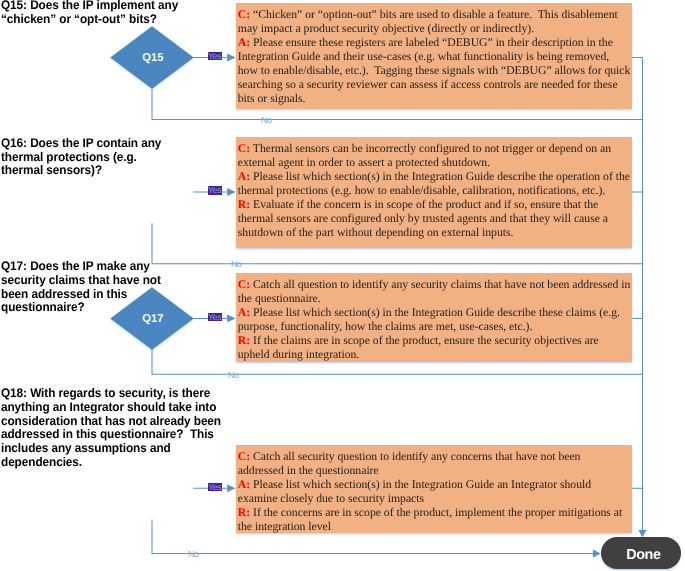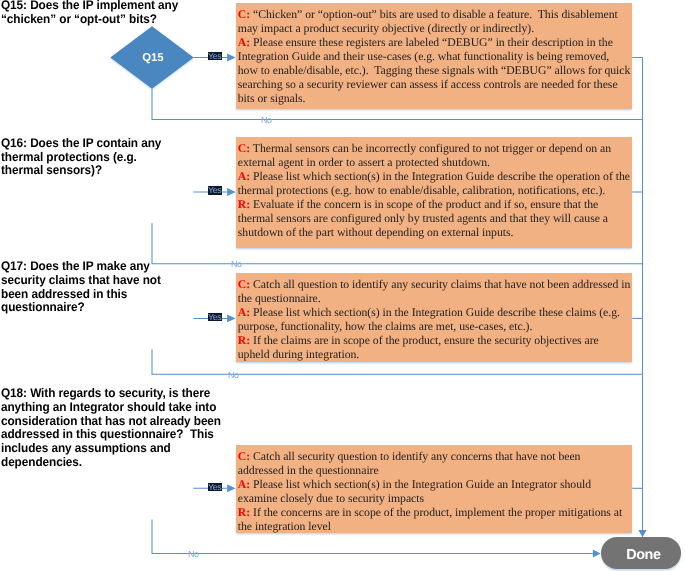--- a/index.html
+++ b/index.html
@@ -16,21 +16,21 @@
         font-family:"Liberation Serif",serif;
         font-size:11.75px;letter-spacing:-0.035px;color:#1c1c1c;box-sizing:border-box;
         padding:5.0px 4px 0 2.1px;white-space:pre;}
   .note > div{height:14.0px;line-height:14.0px;transform:translateZ(0);font-family:Liberation Serif, serif;}
   .note .tag{color:#FF0000;font-weight:bold;}
   .dia{position:absolute;filter:drop-shadow(0 1.4px 1.2px rgba(120,165,215,0.45));text-decoration:underline;}
   .dialbl{position:absolute;color:#ffffff;font-weight:bold;font-size:11.4px;transform:translateZ(0);
           letter-spacing:-0.1px;text-align:center;line-height:11px;}
   .elbl{position:absolute;font-size:8.9px;line-height:8.6px;letter-spacing:-0.3px;
         text-align:center;white-space:nowrap;transform:translateZ(0);}
-  .elbl.yes{background:#0f172a;}
+  .elbl.yes{background:#4c1d95;}
   .elbl.no{position:absolute;}
   .done > span{display:block;transform:translate(2px,1.5px);}
   .done{position:absolute;border-radius:16px;background:#4A86C0;color:#ffffff;
         box-shadow:0 1.6px 1.6px rgba(120,165,215,0.45);
         font-weight:bold;font-size:14.4px;letter-spacing:-0.35px;
         display:flex;align-items:center;justify-content:center;
         transform:translateZ(0);}
 </style>
 </head>
 <body>
@@ -64,23 +64,28 @@
       </svg>
 <div class="dialbl" style="left: 1.2px; top: 27.35px; width: 84px; color: rgb(255, 255, 255);">Q15</div></div>
 <div class="note" style="left: 235.7px; top: 2.8px; width: 396.5px; height: 105.8px; background: rgb(242, 177, 131); color: rgb(28, 28, 28);"><div><span class="tag" style="color: rgb(255, 0, 0);">C:</span><span> “Chicken” or “option-out” bits are used to disable a feature.  This disablement</span></div><div><span>may impact a product security objective (directly or indirectly).</span></div><div><span class="tag" style="color: rgb(255, 0, 0);">A:</span><span> Please ensure these registers are labeled “DEBUG” in their description in the</span></div><div><span>Integration Guide and their use-cases (e.g. what functionality is being removed,</span></div><div><span>how to enable/disable, etc.).  Tagging these signals with “DEBUG” allows for quick</span></div><div><span>searching so a security reviewer can assess if access controls are needed for these</span></div><div><span>bits or signals.</span></div></div>
 <div class="elbl yes" style="left: 207.7px; top: 51.9px; padding: 0px 0.9px 0px 0.2px; color: rgb(124, 168, 216);">Yes</div>
 <div class="elbl no" style="left: 259.8px; top: 115.8px; padding: 0px 1.2px; color: rgb(124, 168, 216);">No</div>
 <div class="qtext" style="top: 136.9px; color: rgb(0, 0, 0);"><div>Q16: Does the IP contain any</div><div>thermal protections (e.g.</div><div>thermal sensors)?</div></div>
 <div class="note" style="left: 235.7px; top: 137.3px; width: 396.5px; height: 110.9px; background: rgb(242, 177, 131); color: rgb(28, 28, 28);"><div><span class="tag" style="color: rgb(255, 0, 0);">C:</span><span> Thermal sensors can be incorrectly configured to not trigger or depend on an</span></div><div><span>external agent in order to assert a protected shutdown.</span></div><div><span class="tag" style="color: rgb(255, 0, 0);">A:</span><span> Please list which section(s) in the Integration Guide describe the operation of the</span></div><div><span>thermal protections (e.g. how to enable/disable, calibration, notifications, etc.).</span></div><div><span class="tag" style="color: rgb(255, 0, 0);">R:</span><span> Evaluate if the concern is in scope of the product and if so, ensure that the</span></div><div><span>thermal sensors are configured only by trusted agents and that they will cause a</span></div><div><span>shutdown of the part without depending on external inputs.</span></div></div>
 <div class="elbl yes" style="left: 207.7px; top: 186.4px; padding: 0px 0.9px 0px 0.2px; color: rgb(124, 168, 216);">Yes</div>
 <div class="elbl no" style="left: 229.8px; top: 260.1px; padding: 0px 1.2px; color: rgb(124, 168, 216);">No</div>
 <div class="qtext" style="top: 260px; color: rgb(0, 0, 0);"><div>Q17: Does the IP make any</div><div>security claims that have not</div><div>been addressed in this</div><div>questionnaire?</div></div>
+<div class="dia" style="left:109.8px;top:286.84999999999997px;width:84.0px;height:63.1px">
+<svg width="84.0" height="63.1" viewBox="0 0 84.0 63.1">
+        <polygon points="42.0,0.3 83.7,31.55 42.0,62.800000000000004 0.3,31.55" fill="#4A86C0"></polygon>
+      </svg>
+<div class="dialbl" style="left: 1.2px; top: 27.35px; width: 84px; color: rgb(255, 255, 255);">Q17</div></div>
 <div class="note" style="left: 235.7px; top: 273px; width: 396.5px; height: 88.6px; background: rgb(242, 177, 131); color: rgb(28, 28, 28);"><div><span class="tag" style="color: rgb(255, 0, 0);">C:</span><span> Catch all question to identify any security claims that have not been addressed in</span></div><div><span>the questionnaire.</span></div><div><span class="tag" style="color: rgb(255, 0, 0);">A:</span><span> Please list which section(s) in the Integration Guide describe these claims (e.g.</span></div><div><span>purpose, functionality, how the claims are met, use-cases, etc.).</span></div><div><span class="tag" style="color: rgb(255, 0, 0);">R:</span><span> If the claims are in scope of the product, ensure the security objectives are</span></div><div><span>upheld during integration.</span></div></div>
 <div class="elbl yes" style="left: 207.7px; top: 312.8px; padding: 0px 0.9px 0px 0.2px; color: rgb(124, 168, 216);">Yes</div>
 <div class="elbl no" style="left: 226.8px; top: 370.7px; padding: 0px 1.2px; color: rgb(124, 168, 216);">No</div>
 <div class="qtext" style="top: 387.1px; color: rgb(0, 0, 0);"><div>Q18: With regards to security, is there</div><div>anything an Integrator should take into</div><div>consideration that has not already been</div><div>addressed in this questionnaire?  This</div><div>includes any assumptions and</div><div>dependencies.</div></div>
 <div class="note" style="left: 235.7px; top: 445px; width: 396.5px; height: 88px; background: rgb(242, 177, 131); color: rgb(28, 28, 28);"><div><span class="tag" style="color: rgb(255, 0, 0);">C:</span><span> Catch all security question to identify any concerns that have not been</span></div><div><span>addressed in the questionnaire</span></div><div><span class="tag" style="color: rgb(255, 0, 0);">A:</span><span> Please list which section(s) in the Integration Guide an Integrator should</span></div><div><span>examine closely due to security impacts</span></div><div><span class="tag" style="color: rgb(255, 0, 0);">R:</span><span> If the concerns are in scope of the product, implement the proper mitigations at</span></div><div><span>the integration level</span></div></div>
 <div class="elbl yes" style="left: 207.7px; top: 482.7px; padding: 0px 0.9px 0px 0.2px; color: rgb(124, 168, 216);">Yes</div>
 <div class="elbl no" style="left: 186.8px; top: 549.8px; padding: 0px 1.2px; color: rgb(124, 168, 216);">No</div>
-<div class="done" style="left: 601.4px; top: 537.3px; width: 80.1px; height: 31.9px; background: #737373; color: rgb(255, 255, 255);">
+<div class="done" style="left: 601.4px; top: 537.3px; width: 80.1px; height: 31.9px; background: #404040; color: rgb(255, 255, 255);">
       <span>Done</span>
     </div>
 </div>
 
 </body></html>

